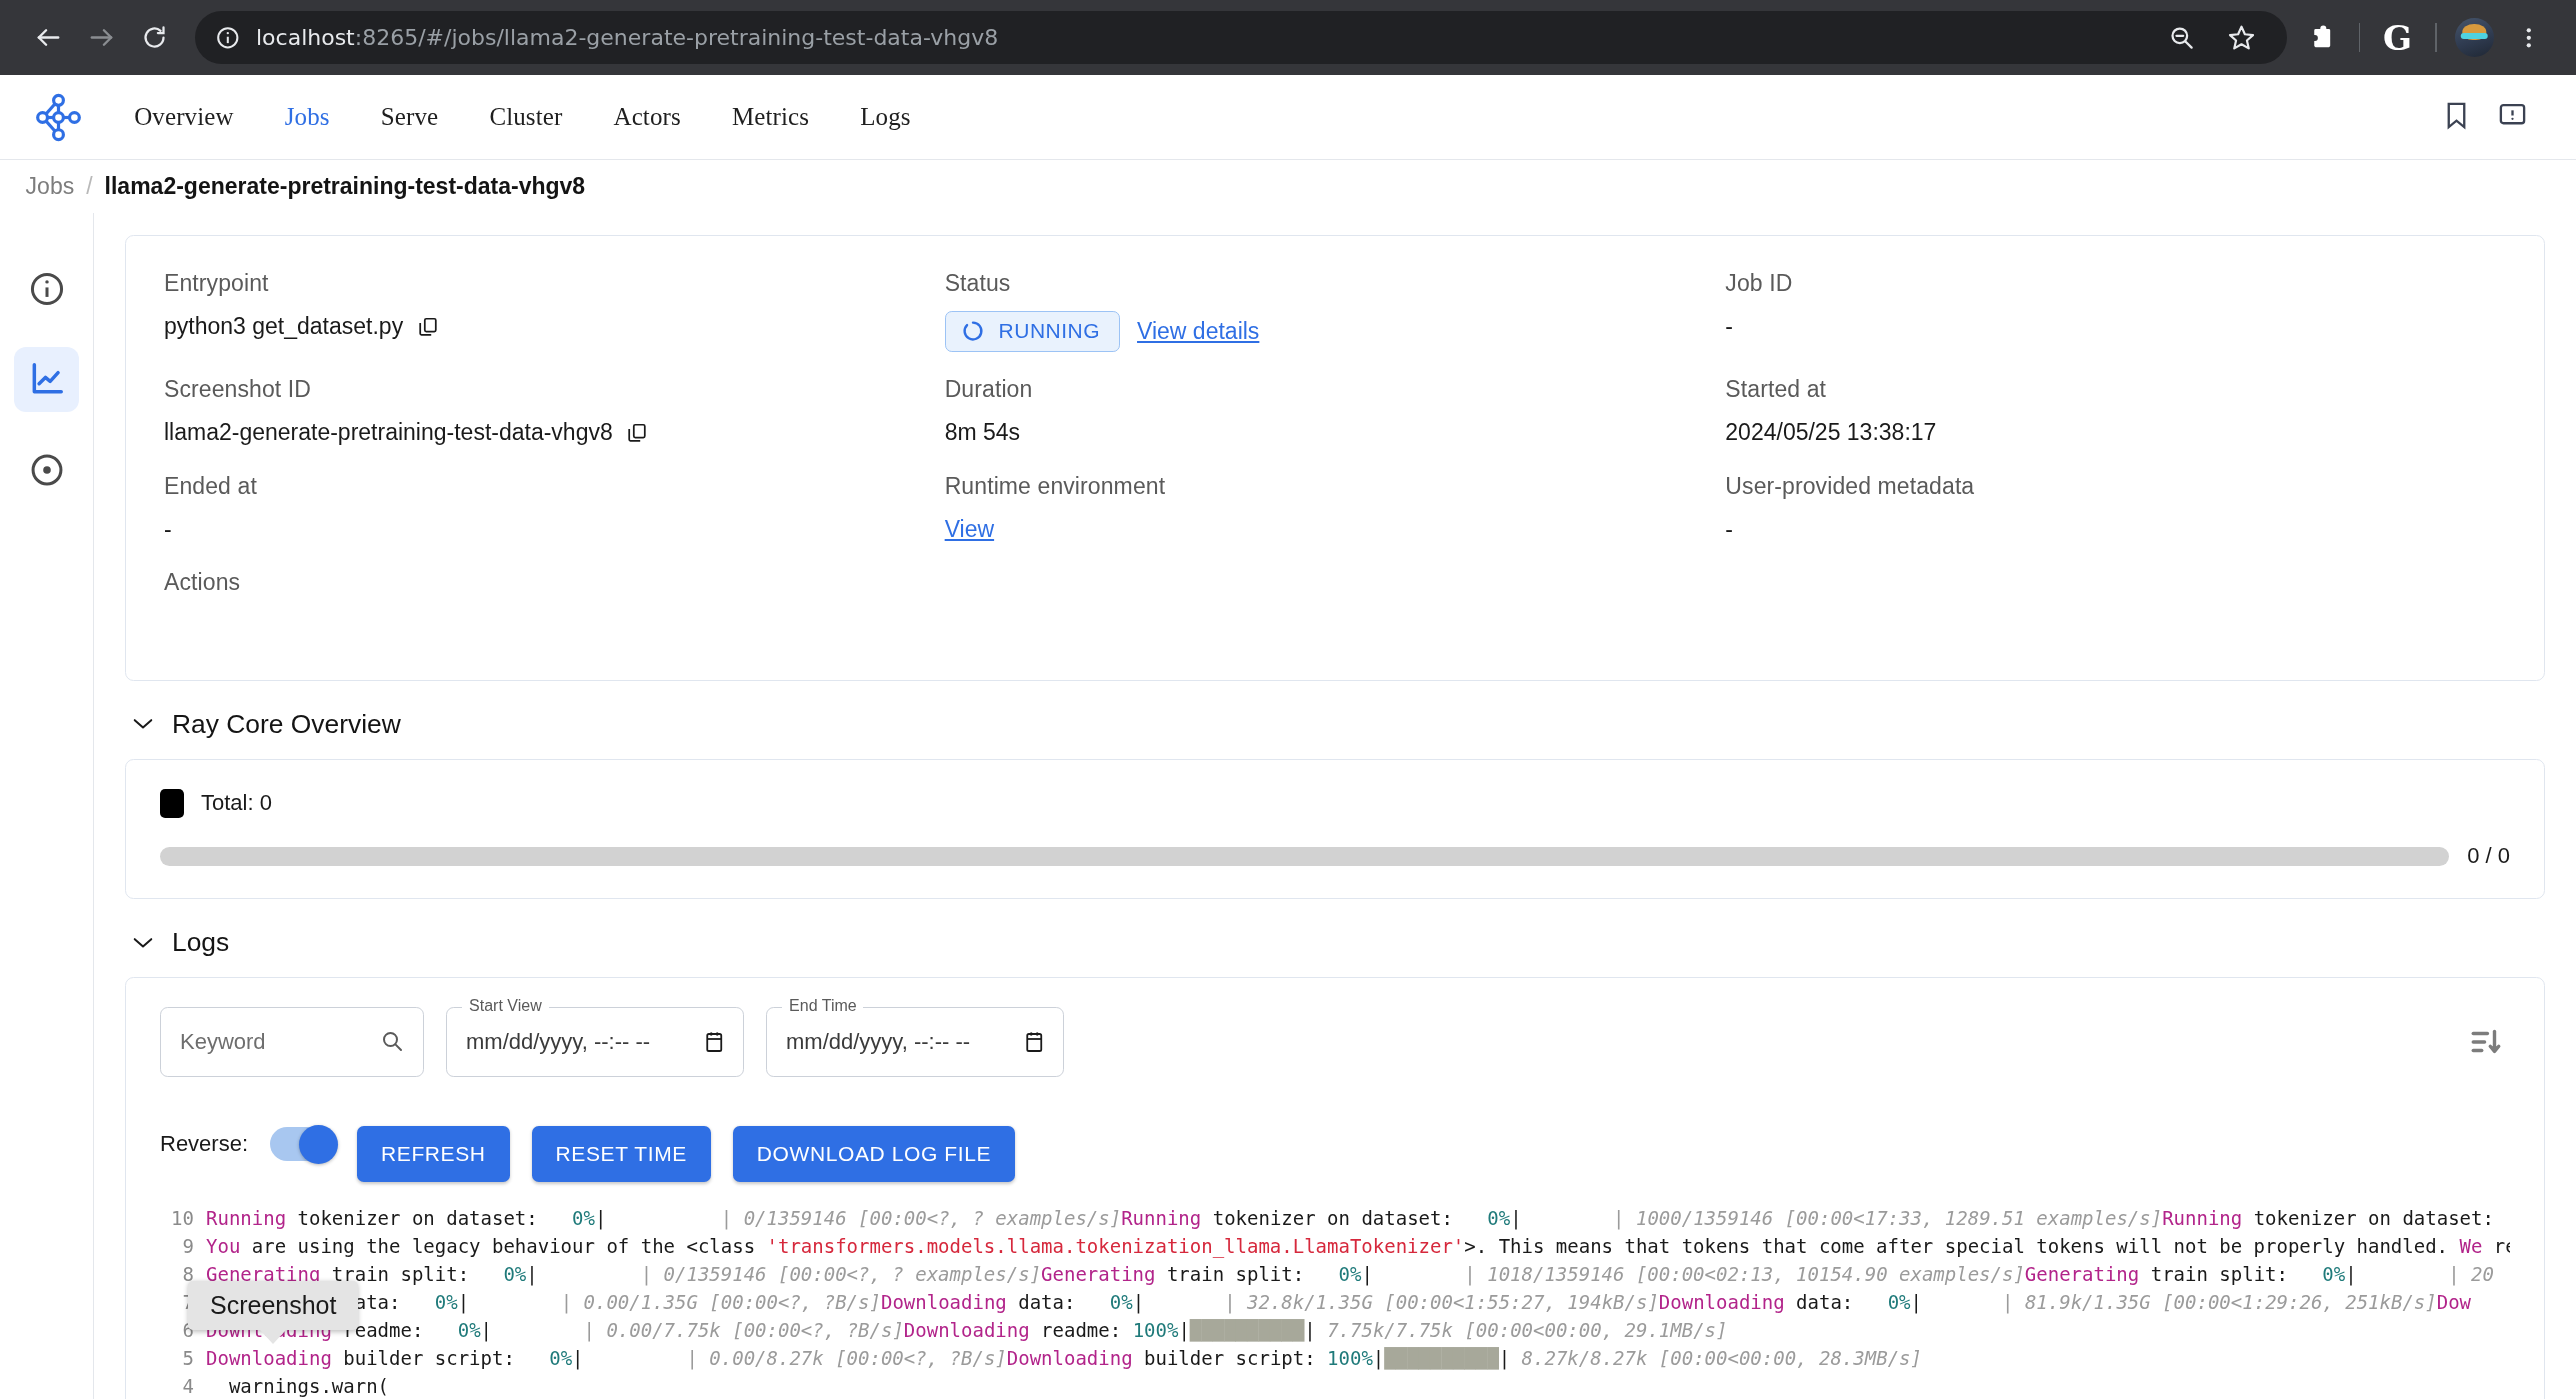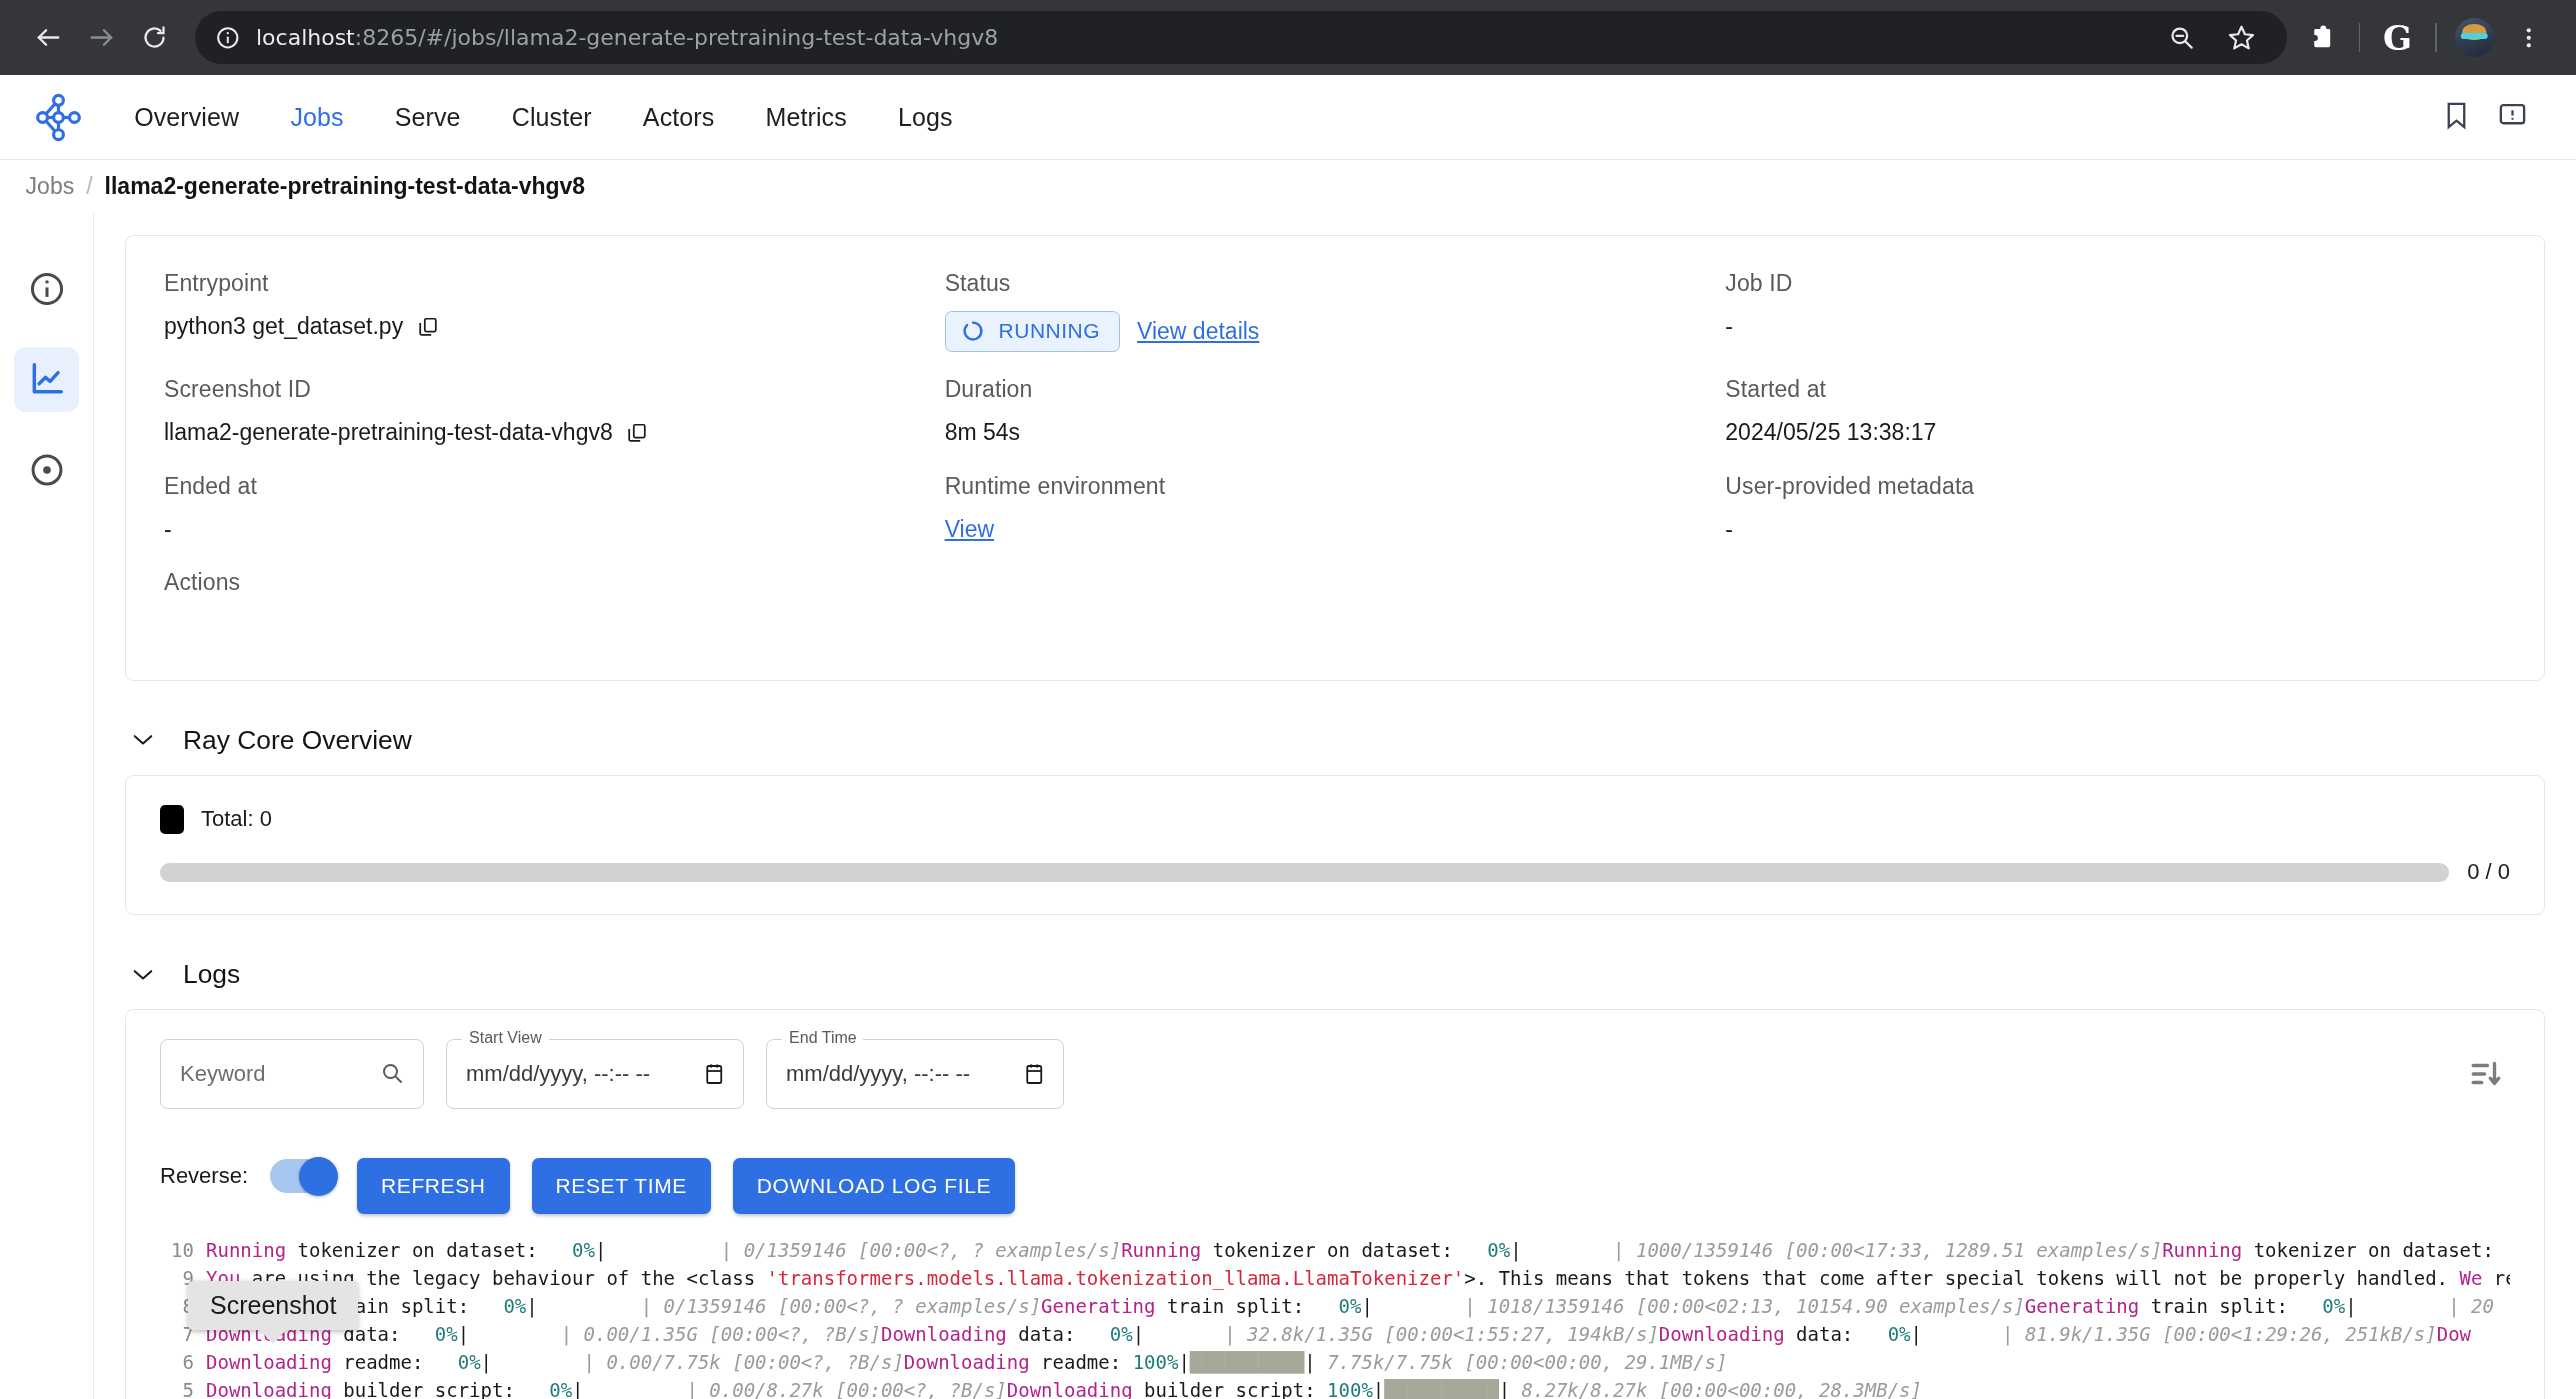--- a/index.html
+++ b/index.html
@@ -86,21 +86,21 @@
   
   .ray-header {
     height: 85px;
     background: #ffffff;
     border-bottom: 0.9px solid #e4e7ec;
     display: flex;
     align-items: center;
     padding: 0 34px;
   }
   .ray-logo { width: 49px; height: 49px; flex:0 0 auto; margin-right: 25.6px; }
-  .ray-nav { display: flex; align-items: center; gap: 0; }
+  .ray-nav { display: flex; align-items: center; gap: 0; font-family: Liberation Serif, serif; }
   .ray-nav-item {
     font-size: 25px;
     color: #1f1f1f;
     padding: 0 25.6px;
     white-space: nowrap;
     letter-spacing: 0.1px;
   }
   .ray-nav-item.active { color: #2f6fe4; }
   .ray-header-right { margin-left: auto; display: flex; align-items: center; gap: 25.6px; padding-right: 13.6px;}
 
@@ -189,22 +189,22 @@
     color: #2f6fe4;
     font-size: 21px;
     letter-spacing: 0.5px;
   }
   .spinner { width: 24px; height: 24px; flex:0 0 auto;}
 
   
   .section-head {
     display: flex;
     align-items: center;
-    gap: 29px;
-    margin: 44px 0 19px 38px;
+    gap: 18px;
+    margin: 28px 0 19px 38px;
   }
   .section-title { font-size: 26.4px; color: #141414; }
   .chev { width: 22px; height: 13.6px; flex:0 0 auto; }
 
   .section-card {
     margin: 0 31px;
     border: 0.9px solid #e0e6ef;
     border-radius: 8.5px;
     padding: 29px 34px;
   }

